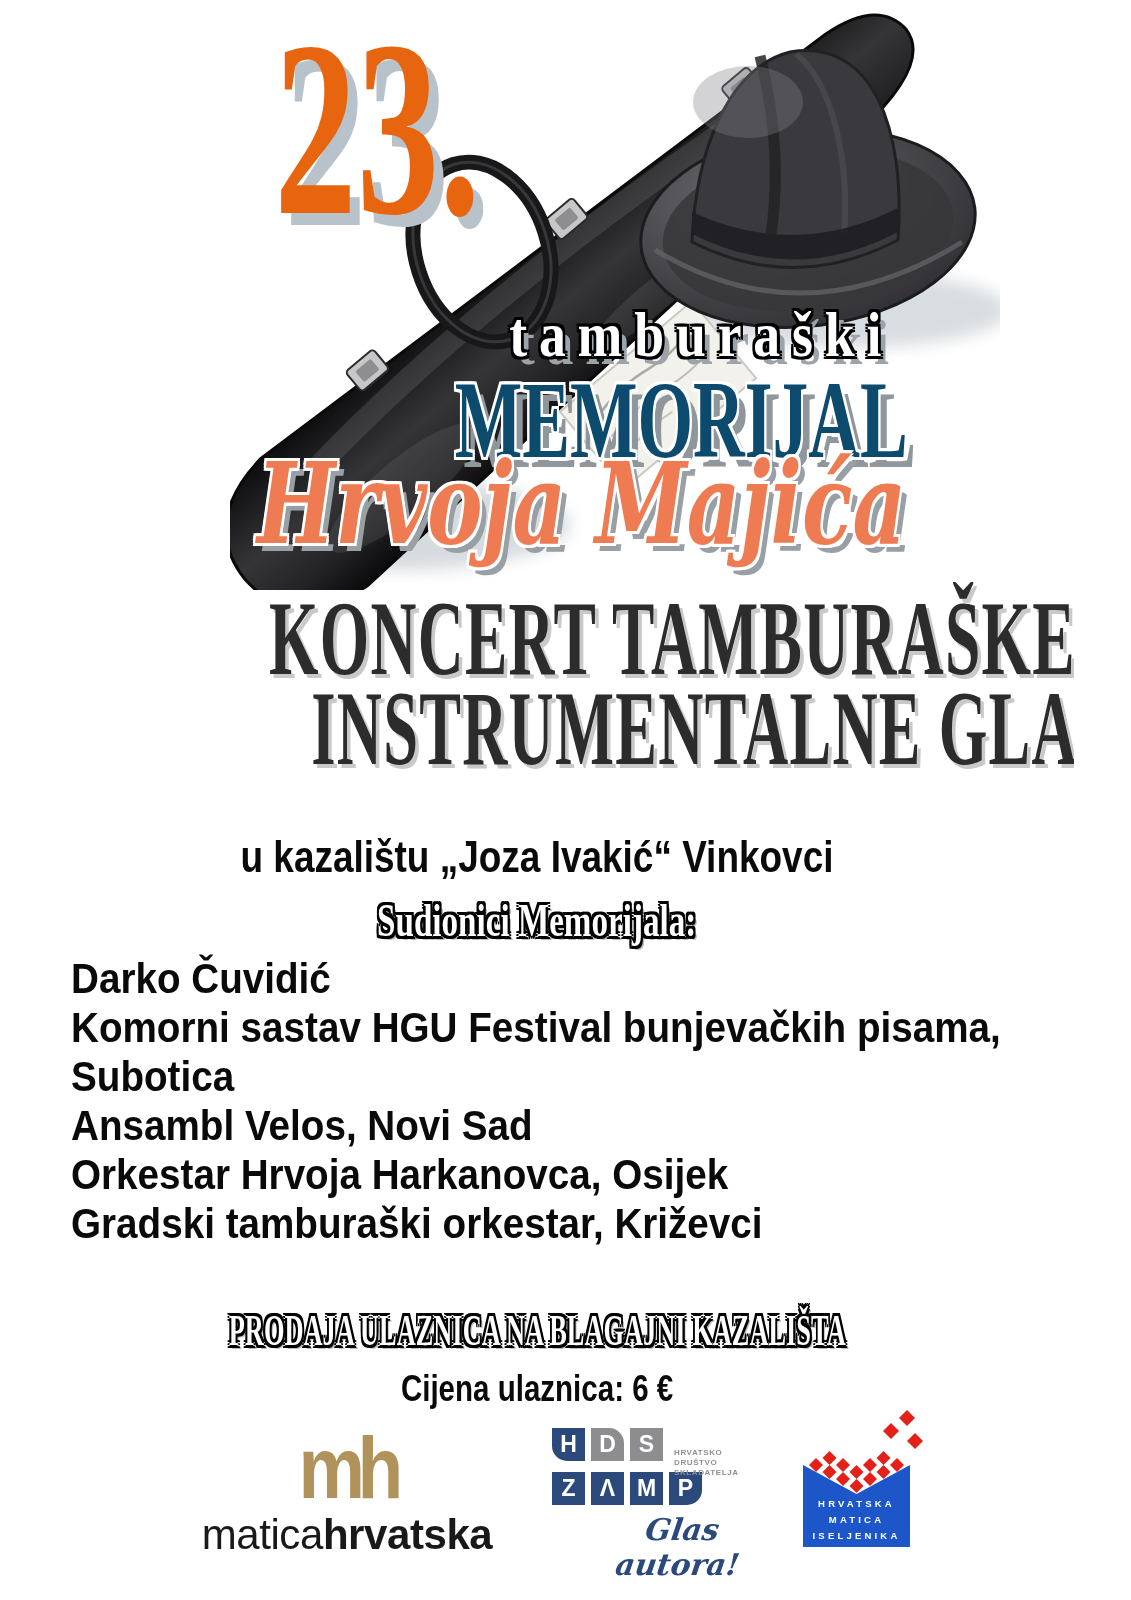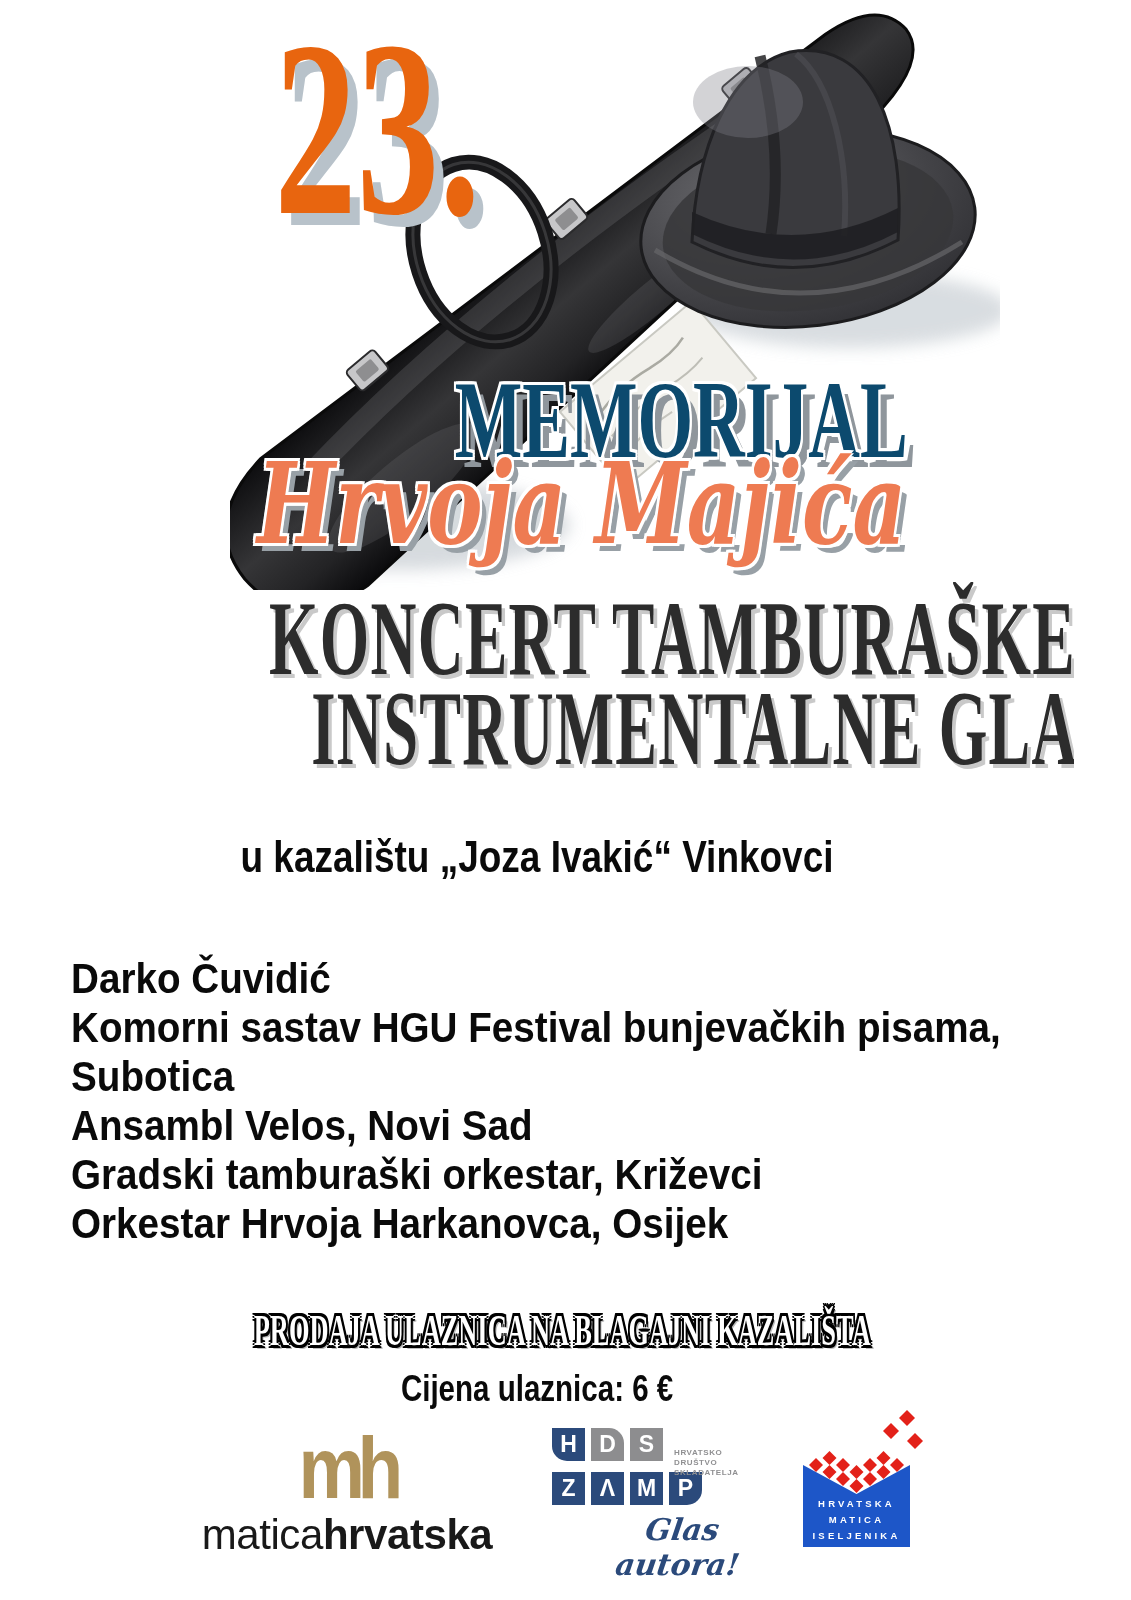--- a/index.html
+++ b/index.html
@@ -45,21 +45,21 @@
              text-shadow:-3px -3px 0 #000,0 -3px 0 #000,3px -3px 0 #000,-3px 0 0 #000,3px 0 0 #000,
                          -3px 3px 0 #000,0 3px 0 #000,3px 3px 0 #000,5px 4px 0 #b9b9b9;}
 
   .participants{top:954px;left:28px;width:1075px;text-align:left;
                 font-weight:700;font-size:42px;line-height:49px;color:#0a0a0a;}
   .p-item{margin:0;}
 
   .tickets{top:1306px;font-family:"Liberation Serif",serif;font-weight:700;font-size:44px;line-height:1.12;
            color:#ffffff;
            text-shadow:-3px -3px 0 #000,0 -3px 0 #000,3px -3px 0 #000,-3px 0 0 #000,3px 0 0 #000,
-                       -3px 3px 0 #000,0 3px 0 #000,3px 3px 0 #000,5px 4px 0 #bcbcbc;padding-left:25px;}
+                       -3px 3px 0 #000,0 3px 0 #000,3px 3px 0 #000,5px 4px 0 #bcbcbc;}
   .price{top:1368px;font-weight:700;font-size:36px;color:#0a0a0a;}
 
   
   .matica{left:170px;top:1424px;width:354px;text-align:center;}
   .mh-mark{font-weight:700;font-size:88px;line-height:1;letter-spacing:-.1em;color:#B0935B;
            display:inline-block;transform:scaleX(.85);transform-origin:center;}
   .mh-word{margin-top:2px;font-size:42px;line-height:1;color:#191919;letter-spacing:-.01em;}
   .mh-word .light{font-weight:400;} .mh-word .boldp{font-weight:700;}
 
   
@@ -150,54 +150,60 @@
         <ellipse cx="518" cy="92" rx="55" ry="36" fill="#82828a" opacity="0.35"></ellipse>
         <path d="M 462 224 Q 566 276 668 222 L 668 198 Q 566 250 462 202 Z" fill="#1f1f22" opacity="0.9"></path>
       </g>
     </svg>
   </div>
 
   <div class="abs edition">
     <span class="sxr" style="--sx:.66">23.</span>
   </div>
 
+  <div class="ov ov-tam">
+    <span class="sxr" style="--sx:.84">tamburaški</span>
+  </div>
   <div class="ov ov-mem">
     <span class="sxr" style="--sx:.65">MEMORIJAL</span>
   </div>
   <div class="ov ov-hrv">
     <span class="sxr" style="--sx:.74">Hrvoja Majića</span>
   </div>
 
   <div class="abs ctr title-line t1">
     <span class="sx" style="--sx:.6">KONCERT TAMBURAŠKE</span>
   </div>
   <div class="abs ctr title-line t2">
     <span class="sx" style="--sx:.59">INSTRUMENTALNE GLAZBE</span>
   </div>
 
   <div class="abs ctr info venue">
     <span class="sx" style="--sx:.84">u kazalištu „Joza Ivakić“ Vinkovci</span>
   </div>
 
+  <div class="abs ctr sudionici">
+    <span class="sx" style="--sx:.72">Sudionici Memorijala:</span>
+  </div>
 
   <div class="abs participants">
     <div class="p-item">
       <span class="sxb" style="--sx:.92">Darko Čuvidić</span>
       </div>
     <div class="p-item">
       <span class="sxb" style="--sx:.92">Komorni sastav HGU Festival bunjevačkih pisama, Subotica</span>
       </div>
     <div class="p-item">
       <span class="sxb" style="--sx:.92">Ansambl Velos, Novi Sad</span>
       </div>
     <div class="p-item">
+      <span class="sxb" style="--sx:.92">Orkestar Hrvoja Harkanovca, Osijek</span>
+      </div>
+    <div class="p-item">
       <span class="sxb" style="--sx:.92">Gradski tamburaški orkestar, Križevci</span>
-      </div>
-    <div class="p-item">
-      <span class="sxb" style="--sx:.92">Orkestar Hrvoja Harkanovca, Osijek</span>
       </div>
   </div>
 
   <div class="abs ctr tickets">
     <span class="sx" style="--sx:.6">PRODAJA ULAZNICA NA BLAGAJNI KAZALIŠTA</span>
   </div>
   <div class="abs ctr price">
     <span class="sx" style="--sx:.82">Cijena ulaznica: 6 €</span>
   </div>
 

